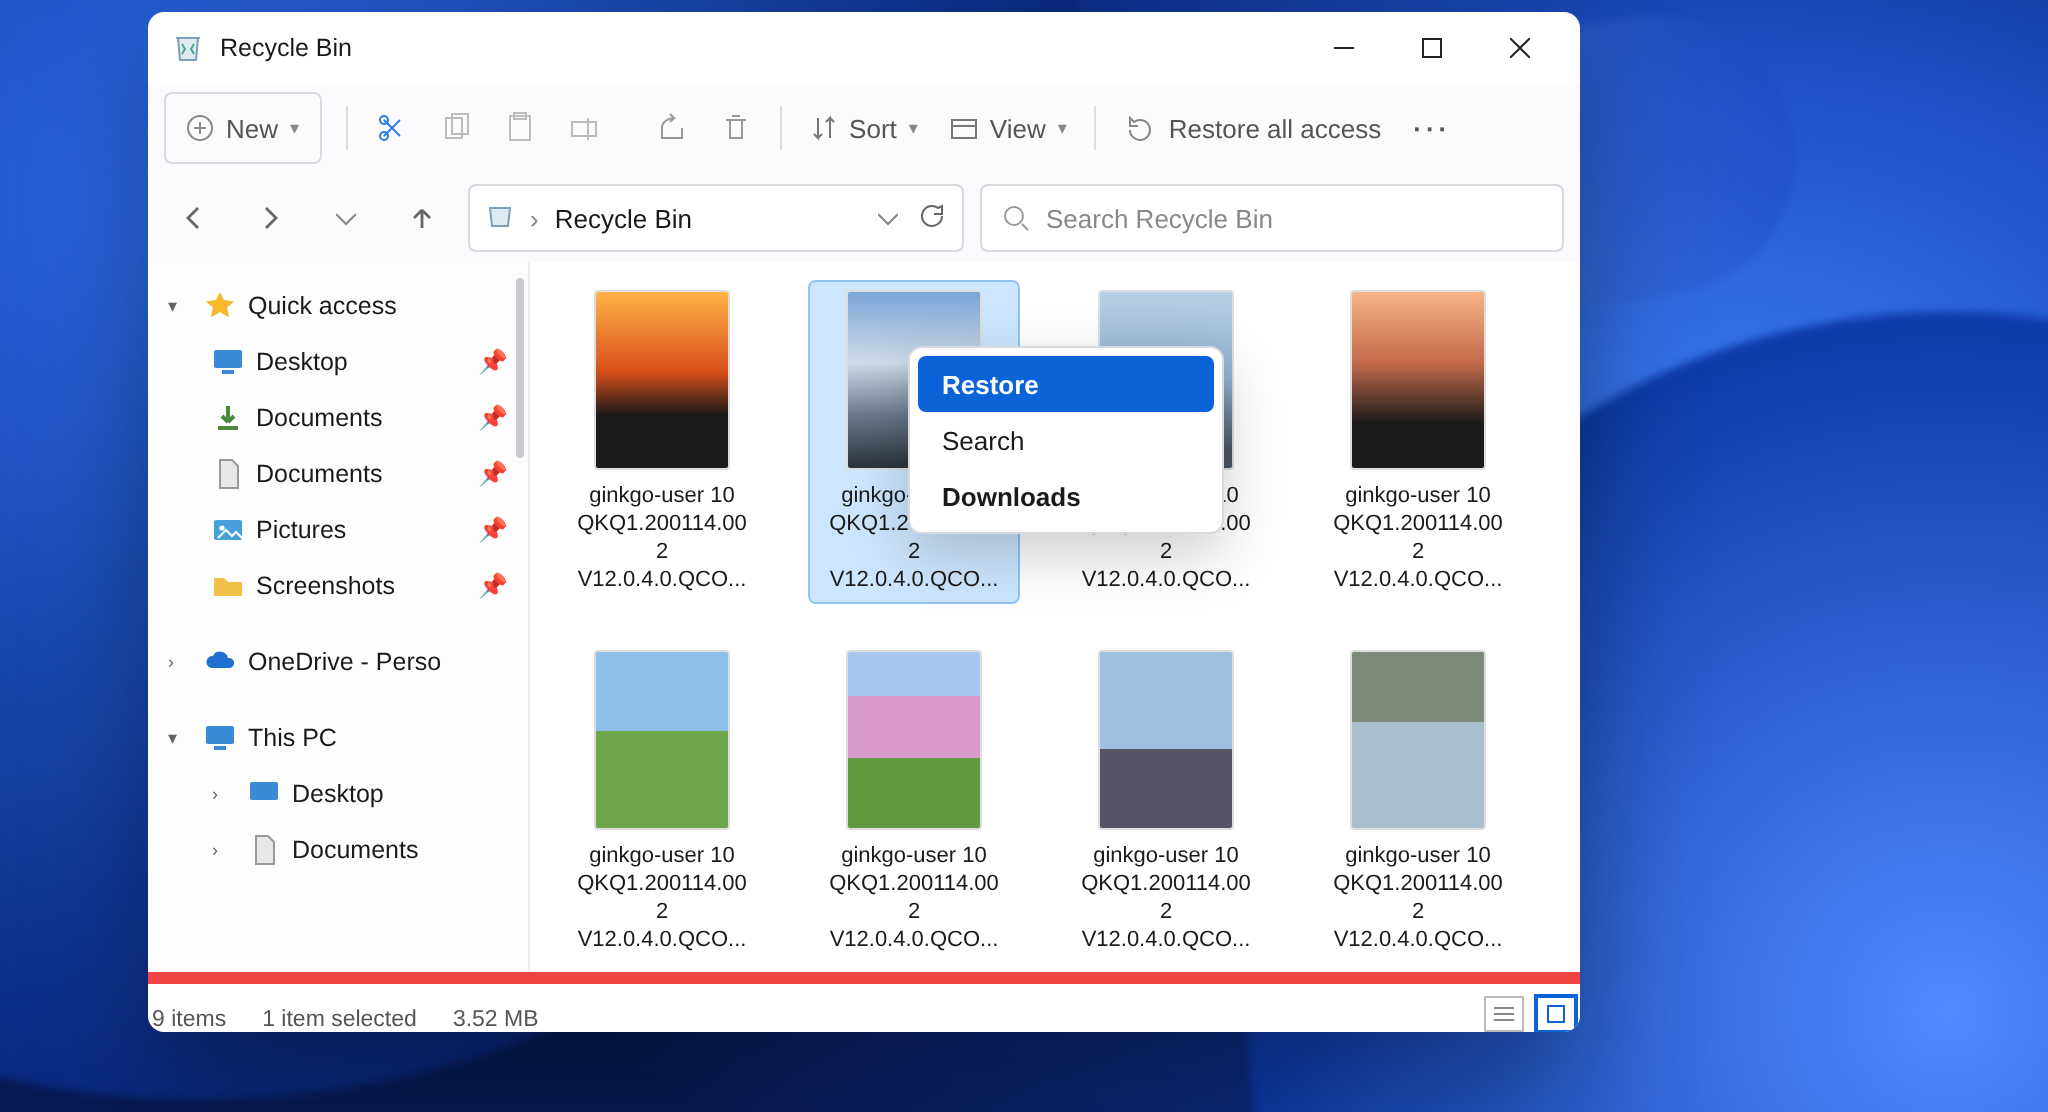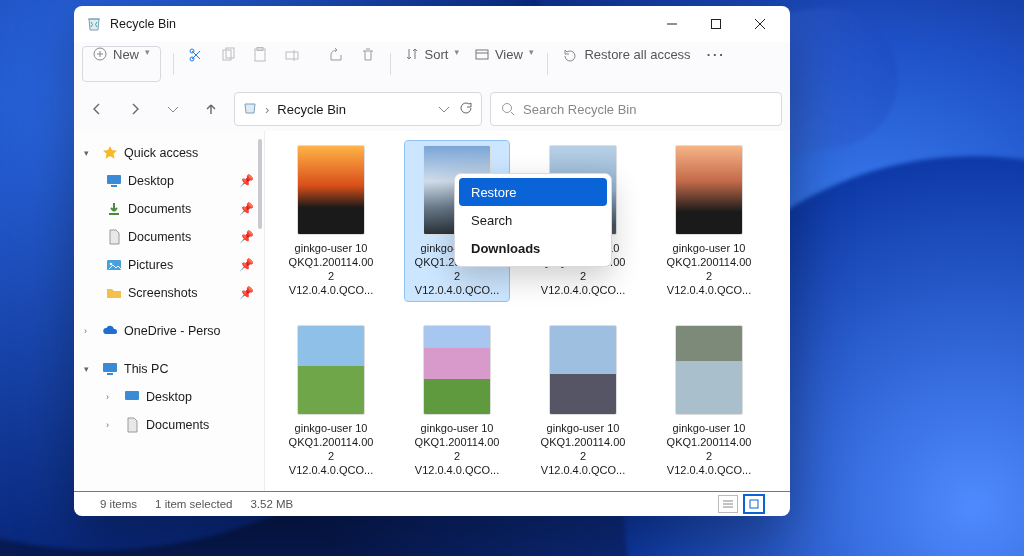--- a/index.html
+++ b/index.html
@@ -10,21 +10,21 @@
   .s1{width:900px;height:900px;left:-350px;top:-350px;background:radial-gradient(circle,#2c6ae8 0%,#0a2a80 70%);}
   .s2{width:700px;height:700px;right:-300px;bottom:-300px;background:radial-gradient(circle,#4f8bff 0%,#0e3aa8 70%);}
   .s3{width:600px;height:140px;left:300px;top:40px;background:linear-gradient(100deg,rgba(120,170,255,0.7),rgba(20,60,180,0.3));transform:rotate(-8deg);border-radius:80px;}
   .window{position:absolute;left:74px;top:6px;width:716px;height:510px;background:#ffffff;border-radius:8px;box-shadow:0 25px 60px rgba(0,0,0,0.35);display:flex;flex-direction:column;overflow:hidden;}
   .titlebar{height:36px;display:flex;align-items:center;padding:0 8px;}
   .titlebar .icon{width:16px;height:16px;margin-right:8px;margin-left:4px;}
   .titlebar .title{flex:0 0 auto;font-size:12.5px;}
   .titlebar .spacer{flex:1;}
   .winbtn{width:44px;height:36px;display:flex;align-items:center;justify-content:center;color:#222;}
   .toolbar{height:44px;display:flex;align-items:center;padding:0 8px;border-bottom:1px solid transparent;background:#fbfbfd;}
-  .tbtn{height:34px;display:flex;padding:0 8px;border-radius:4px;color:#555;gap:6px;font-size:13px;}
+  .tbtn{height:34px;display:flex;align-items:center;padding:0 8px;border-radius:4px;color:#555;gap:6px;font-size:13px;}
   .tbtn.pill{border:1px solid #d8d8df;padding:0 10px;margin-right:6px;}
   .tbtn .chev{font-size:9px;color:#888;}
   .tbtn svg{display:block;}
   .sep{width:1px;height:22px;background:#ddd;margin:0 6px;}
   .more{letter-spacing:2px;font-weight:600;}
   .navrow{height:44px;display:flex;align-items:center;padding:0 8px;gap:8px;background:#fbfbfd;}
   .navbtn{width:30px;height:30px;display:flex;align-items:center;justify-content:center;color:#666;border-radius:4px;}
   .addr{flex:1;height:32px;border:1px solid #d8d8df;border-radius:4px;display:flex;align-items:center;padding:0 8px;gap:8px;background:#fff;}
   .addr .rs{margin-left:auto;display:flex;gap:10px;color:#666;align-items:center;}
   .search{width:270px;height:32px;border:1px solid #d8d8df;border-radius:4px;display:flex;align-items:center;padding:0 10px;gap:8px;color:#888;background:#fff;}
@@ -46,23 +46,23 @@
   .tsunset{background:linear-gradient(180deg,#ffb347 0%,#d94f1a 45%,#1a1a1a 70%);}
   .tclouds{background:linear-gradient(180deg,#7aa5d6 0%,#cfdcea 40%,#6a7a8a 70%,#2a323a 100%);}
   .tsky{background:linear-gradient(180deg,#b8d0e6 0%,#8fb1d0 50%,#4a5560 90%);}
   .tdc{background:linear-gradient(180deg,#f7b485 0%,#c46a4a 40%,#1a1a1a 75%);}
   .tfield{background:linear-gradient(180deg,#8fc1e8 0 45%,#6fa64a 45% 100%);}
   .ttree{background:linear-gradient(180deg,#a7c7f0 0 25%,#d89acb 25% 60%,#5f9a3f 60% 100%);}
   .troad{background:linear-gradient(180deg,#9fbfe0 0 55%,#556 55% 100%);}
   .twater{background:linear-gradient(180deg,#7d8a7a 0 40%,#a9c0cc 40% 100%);}
   .ctxmenu{position:absolute;left:189px;top:42px;width:148px;background:#fff;border:1px solid #d8d8df;border-radius:7px;box-shadow:0 10px 30px rgba(0,0,0,0.2);padding:4px;z-index:5;}
   .ctxmenu div{height:28px;display:flex;align-items:center;padding:0 12px;border-radius:4px;font-size:13px;}
-  .ctxmenu .hl{background:#0a64d8;color:#fff;}
+  .ctxmenu .hl{background:#0a64d8;color:#fff;font-weight:bold;}
   .ctxmenu .bold{font-weight:600;}
-  .status{height:24px;border-top:1px solid #ef4444;display:flex;align-items:center;padding:0 26px;font-size:11.5px;color:#555;gap:18px;}
+  .status{height:24px;border-top:6px solid #ef4444;display:flex;align-items:flex-end;padding:0 2px;font-size:11.5px;color:#555;gap:18px;}
   .status .right{margin-left:auto;display:flex;gap:6px;}
   .vmode{width:18px;height:16px;border:1px solid #bbb;display:flex;align-items:center;justify-content:center;}
   .vmode.active{border-color:#0a64d8;box-shadow:0 0 0 1px #0a64d8;}
   .ic-star{fill:#f7b92b;}
   .ic-folder{fill:#f3c04b;}
   .ic-mon{fill:#3a8ad6;}
   .ic-down{stroke:#4b8b3b;fill:none;stroke-width:2;}
   .ic-doc{fill:#e8e8e8;stroke:#999;}
   .ic-pic{fill:#46a0da;}
   .ic-cloud{fill:#1f6fd0;}

